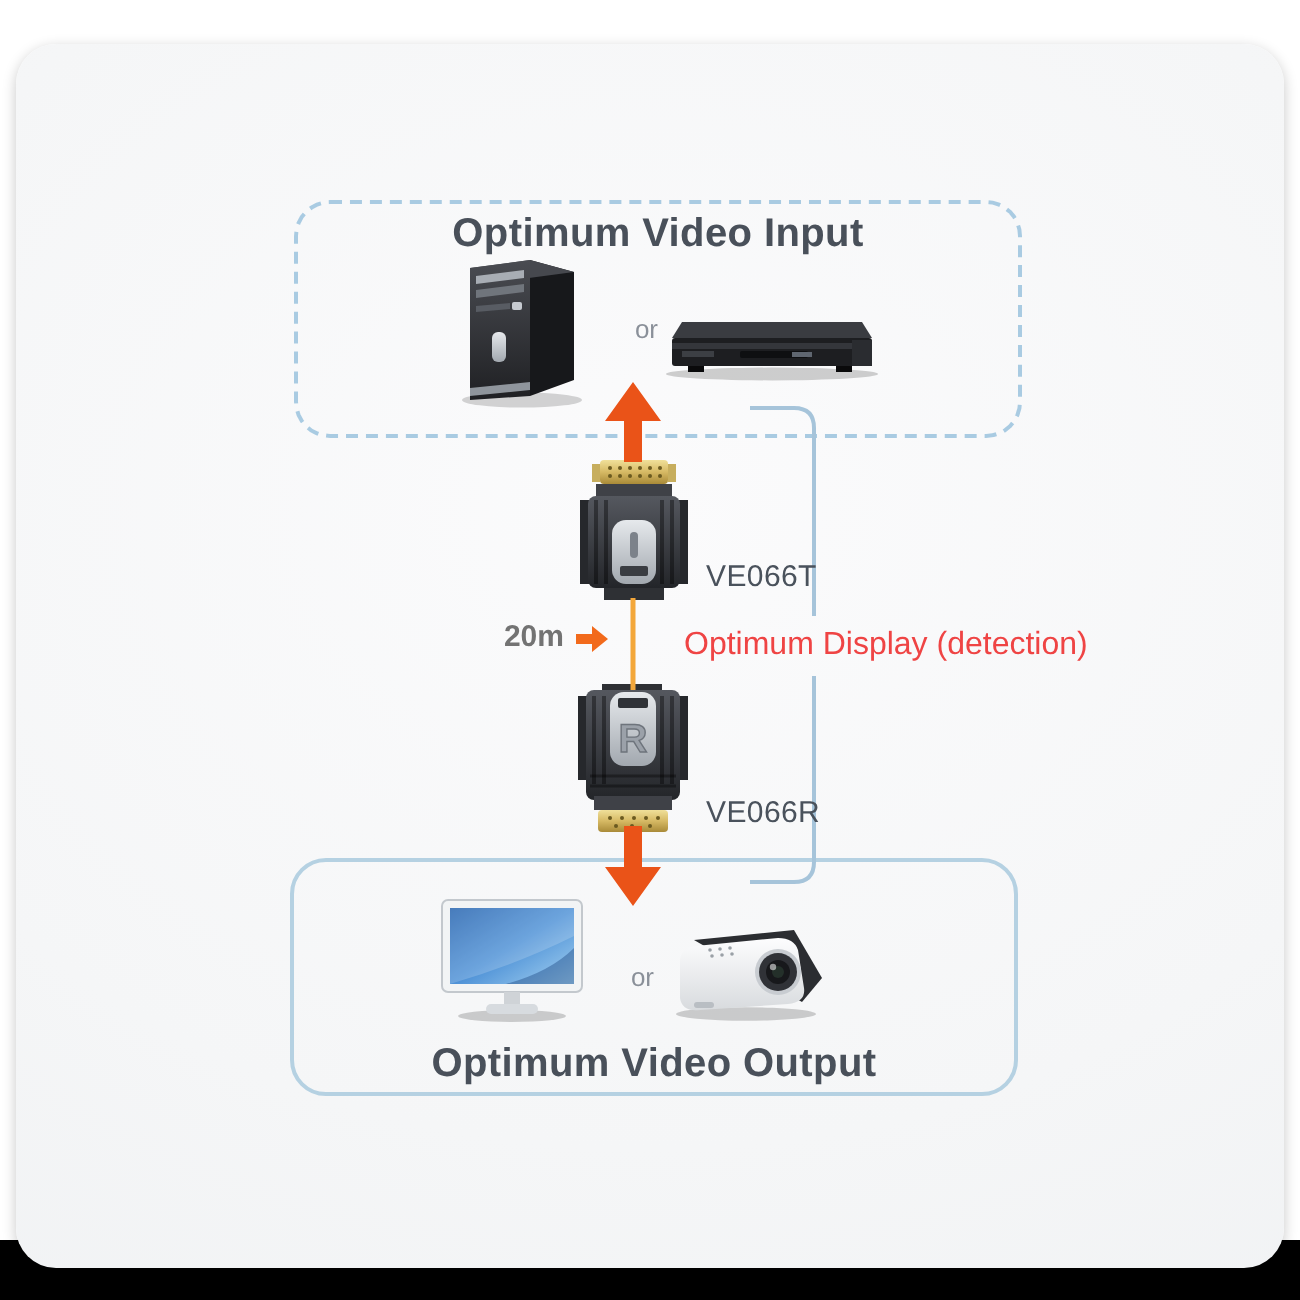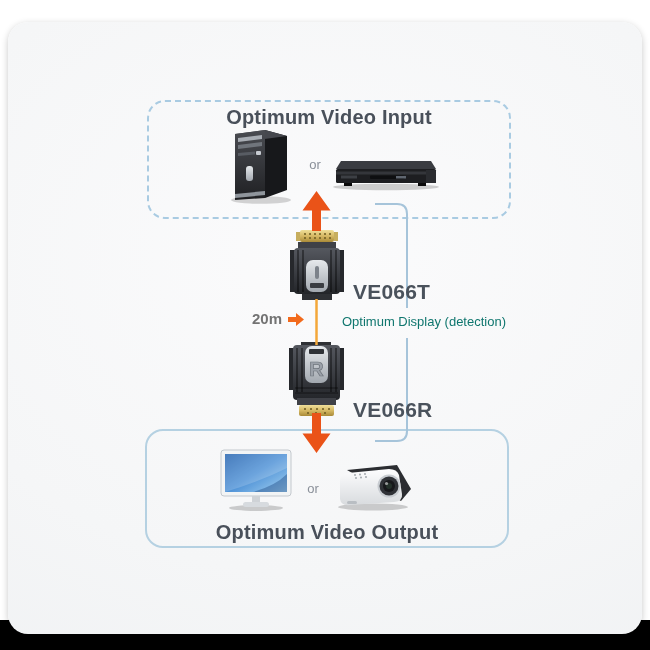--- a/index.html
+++ b/index.html
@@ -11,30 +11,30 @@
         background:radial-gradient(120% 95% at 50% 38%, #fbfbfc 0%, #f5f6f7 55%, #eef0f2 100%);
         box-shadow:0 2px 7px rgba(0,0,0,0.22);}
   #overlay{left:0;top:0;width:650px;height:650px;z-index:4;pointer-events:none;}
   .device{z-index:3;}
   .label{z-index:5;}
   #input-box{left:147px;top:100px;width:360px;height:115px;border:2px dashed #a9cbe2;border-radius:18px;z-index:2;}
   #output-box{left:145px;top:429px;width:360px;height:115px;border:2px solid #b5d1e2;border-radius:18px;z-index:2;}
   .box-title{font-weight:bold;font-size:20px;color:#49505a;letter-spacing:0.2px;text-align:center;}
   #input-title{left:147px;top:106px;width:364px;}
   #output-title{left:145px;top:521px;width:364px;}
-  .or-label{font-size:13px;color:#8a9099;text-align:center;width:28px;}
+  .or-label{font-size:13px;color:#8a9099;text-align:right;width:28px;}
   #or-input{left:301px;top:157px;}
   #or-output{left:299px;top:481px;}
-  .dev-label{font-weight:bold;font-size:21px;color:#4a525c;letter-spacing:0.2px;}
+  .dev-label{font-weight:normal;font-size:15px;color:#4a525c;letter-spacing:0.2px;}
   #tx-label{left:353px;top:280px;}
   #rx-label{left:353px;top:398px;}
   #distance-label{left:236px;top:310px;width:46px;text-align:right;
                   font-weight:bold;font-size:15px;color:#737373;}
   #distance-arrow{left:288px;top:312px;}
-  #detection-label{left:342px;top:314px;font-size:13px;color:#0f766e;}
+  #detection-label{left:342px;top:314px;font-size:16px;color:#ef4444;}
   svg{display:block;}
 </style>
 </head>
 <body>
 
 <div id="stage">
 
   <svg width="0" height="0" aria-hidden="true">
     <defs>
       <linearGradient id="gGold" x1="0" y1="0" x2="0" y2="1">

